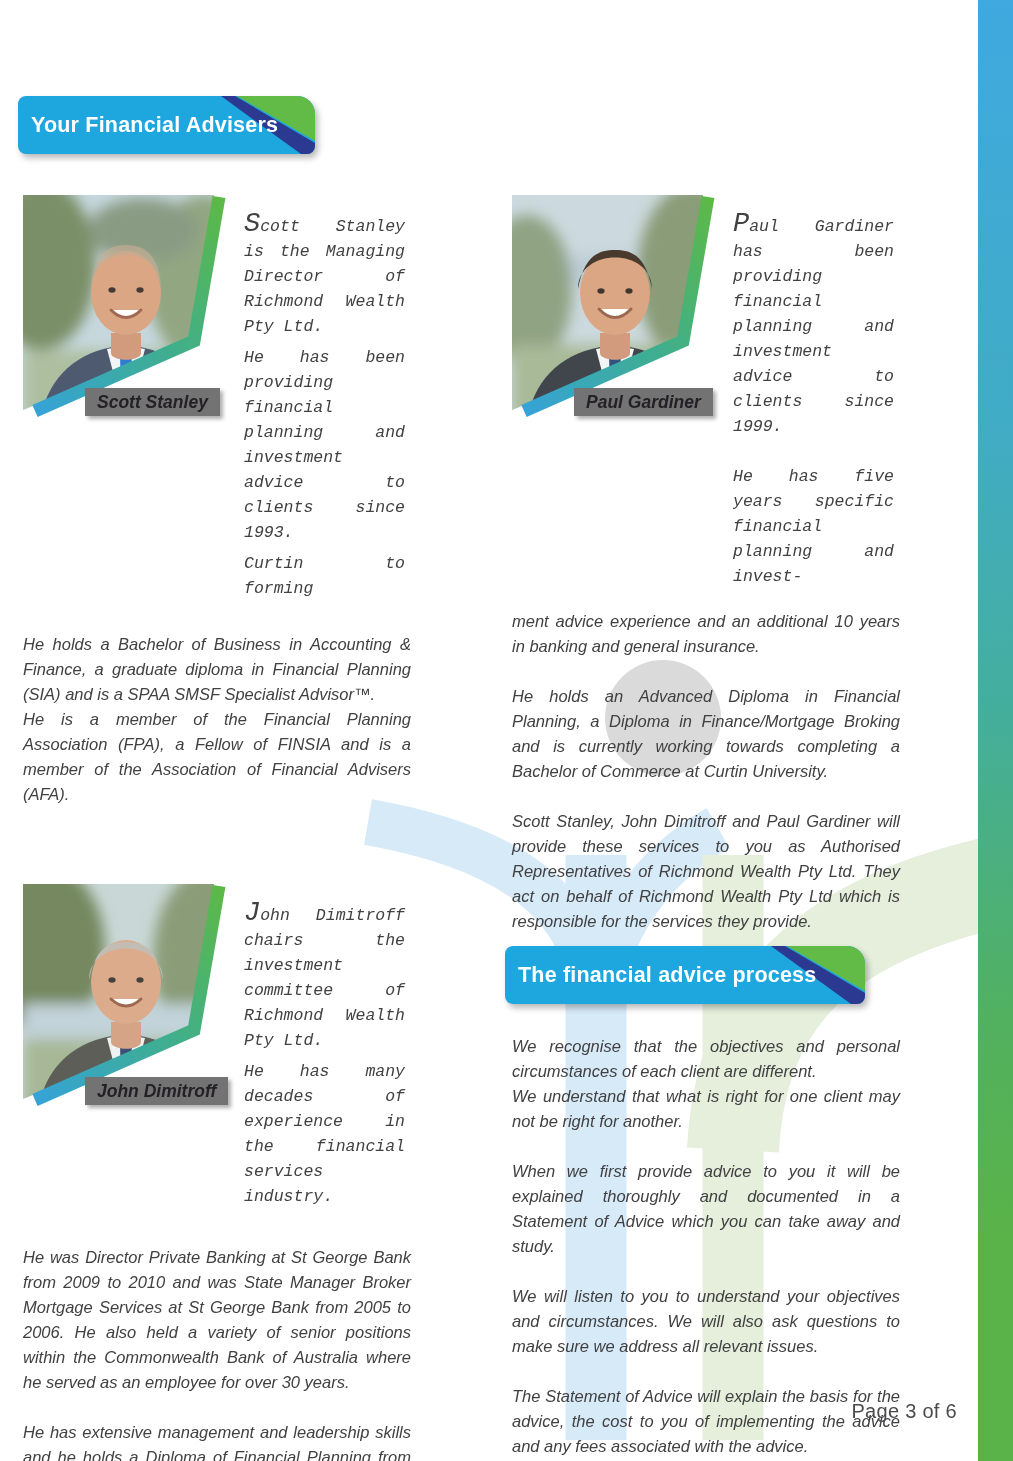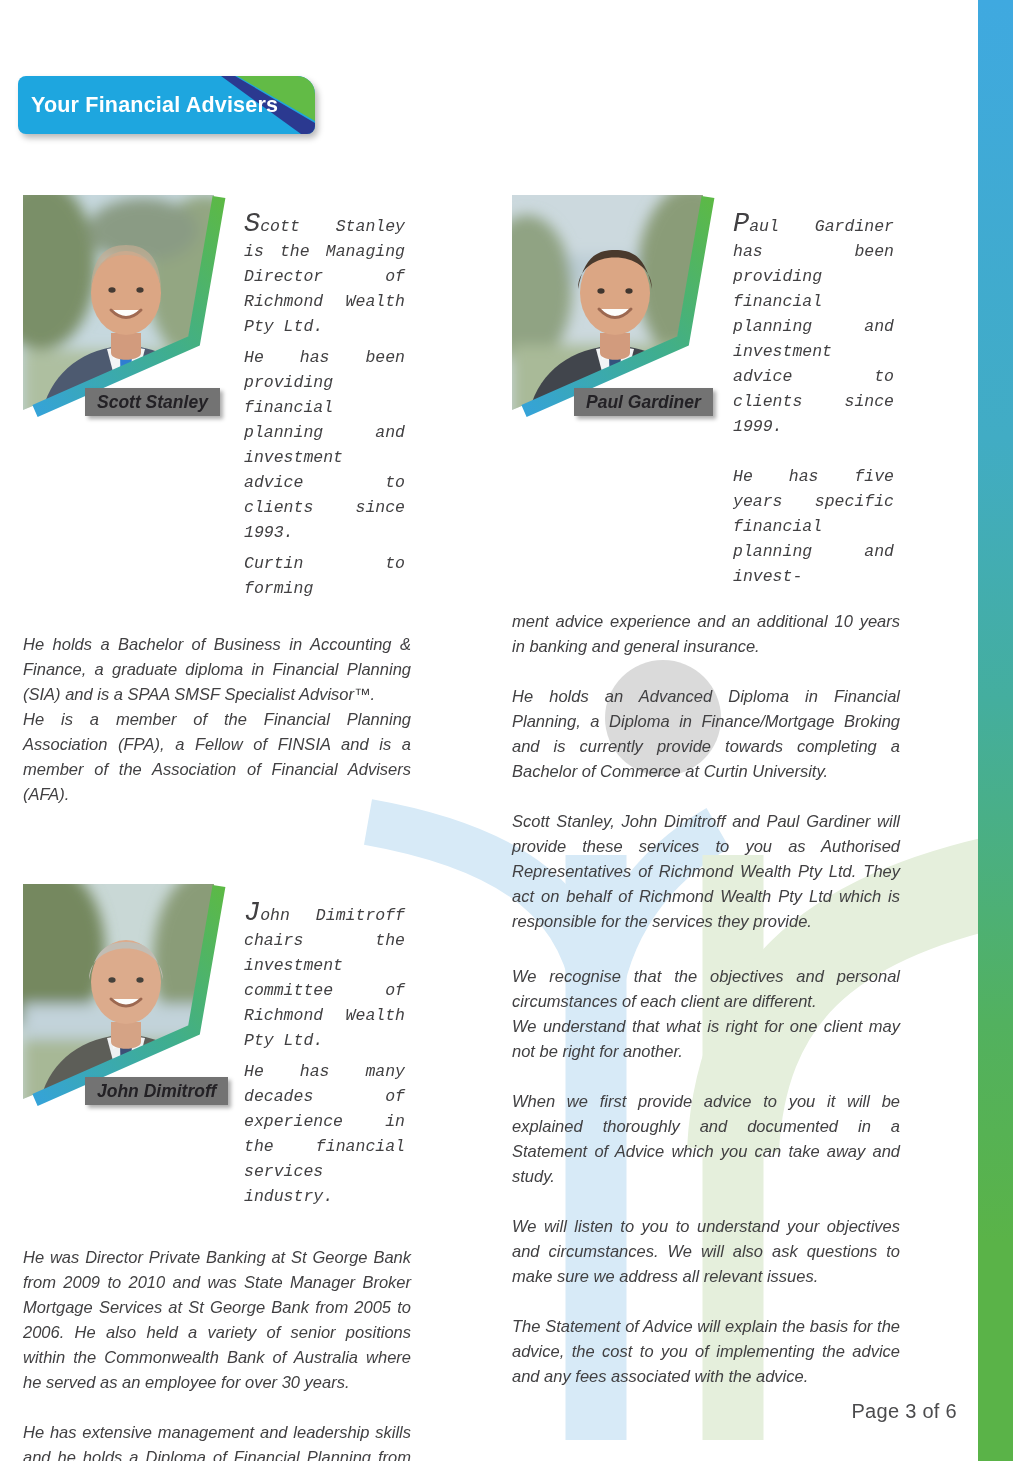--- a/index.html
+++ b/index.html
@@ -3,21 +3,21 @@
 <meta charset="utf-8">
 <style>
   html,body{margin:0;padding:0;background:#888;}
   .page{position:relative;width:1013px;height:1461px;background:#ffffff;overflow:hidden;
         font-family:"Liberation Sans",sans-serif;margin:0 auto;}
   .watermark{position:absolute;left:0;top:0;z-index:0;}
   .edge-bar{position:absolute;top:0;right:0;width:35px;height:1461px;z-index:1;
         background:linear-gradient(180deg,#3fa9e0 0%,#41acc4 30%,#44ae9e 48%,#52b15f 70%,#5ab348 85%,#5ab348 100%);}
   
   .banner{height:58px;background:#1ea6df;border-radius:8px 18px 8px 8px;
-        box-shadow:3px 4px 6px rgba(0,0,0,.28);overflow:hidden;z-index:3;}
+        box-shadow:3px 4px 6px rgba(0,0,0,.28);overflow:hidden;z-index:3;margin-top:20px;}
   .main-banner{position:absolute;left:18px;top:76px;width:297px;}
   .process-banner{position:relative;margin:12px 0 0 -7px;width:360px;}
   .banner .corner{position:absolute;top:0;right:0;}
   .banner .title{position:relative;z-index:2;display:block;color:#ffffff;font-weight:bold;
         font-style:normal;font-size:21.5px;line-height:58px;padding-left:13px;letter-spacing:.2px;
         text-align:left;}
   
   .col{position:absolute;top:195px;width:388px;z-index:2;color:#414042;
         font-style:italic;font-size:16.5px;line-height:25px;text-align:justify;}
   .col-left{left:23px;}
@@ -213,24 +213,31 @@
             <path d="M196,2 L171,146 L12,216" fill="none" stroke="url(#bandG2)" stroke-width="13"></path>
           </svg>
           <div class="name-label">Paul Gardiner</div>
         </div>
         <div class="side-text">
           <div class="blk"><span class="dropcap">P</span><span>aul Gardiner has been providing financial planning and investment advice to clients since 1999.</span></div>
           <div class="blk gap">He has five years specific financial planning and invest-</div>
         </div>
       </div>
       <p class="para g14">ment advice experience and an additional 10 years in banking and general insurance.</p>
-      <p class="para">He holds an Advanced Diploma in Financial Planning, a Diploma in Finance/Mortgage Broking and is currently provide towards completing a Bachelor of Commerce at Curtin University.</p>
+      <p class="para">He holds an Advanced Diploma in Financial Planning, a Diploma in Finance/Mortgage Broking and is currently working towards completing a Bachelor of Commerce at Curtin University.</p>
       <p class="para">Scott Stanley, John Dimitroff and Paul Gardiner will provide these services to you as Authorised Representatives of Richmond Wealth Pty Ltd. They act on behalf of Richmond Wealth Pty Ltd which is responsible for the services they provide.</p>
     </div>
 
+    <div class="banner process-banner">
+      <svg class="corner" width="110" height="58" viewBox="0 0 110 58">
+        <path d="M16,0 L30,0 L110,47 L110,58 L96,58 Z" fill="#2b3990"></path>
+        <path d="M32,0 L92,0 Q110,0 110,17 L110,45 Z" fill="#62bb46"></path>
+      </svg>
+      <span class="title">The financial advice process</span>
+    </div>
 
     <div class="process-paras">
       <p class="para first">We recognise that the objectives and personal circumstances of each client are different.</p>
       <p class="para tight">We understand that what is right for one client may not be right for another.</p>
       <p class="para">When we first provide advice to you it will be explained thoroughly and documented in a Statement of Advice which you can take away and study.</p>
       <p class="para">We will listen to you to understand your objectives and circumstances. We will also ask questions to make sure we address all relevant issues.</p>
       <p class="para">The Statement of Advice will explain the basis for the advice, the cost to you of implementing the advice and any fees associated with the advice.</p>
     </div>
   </div>
 

